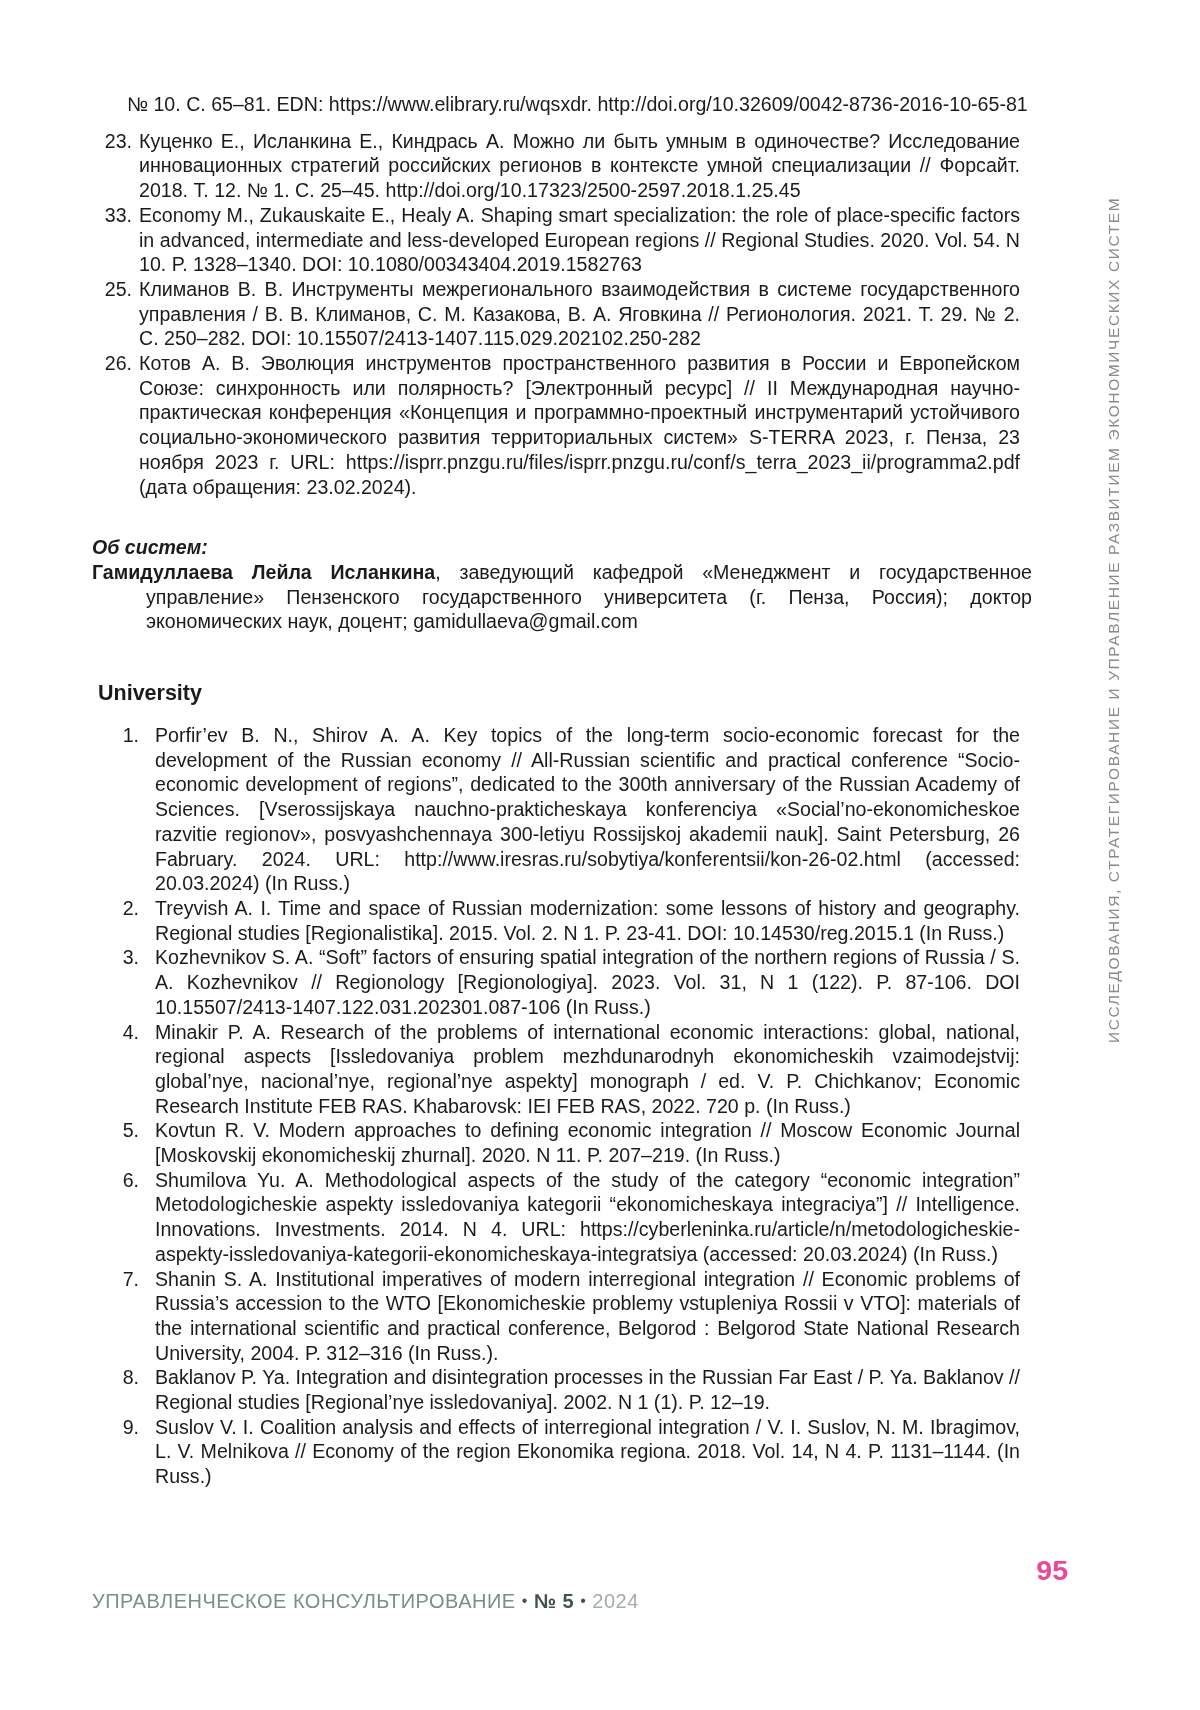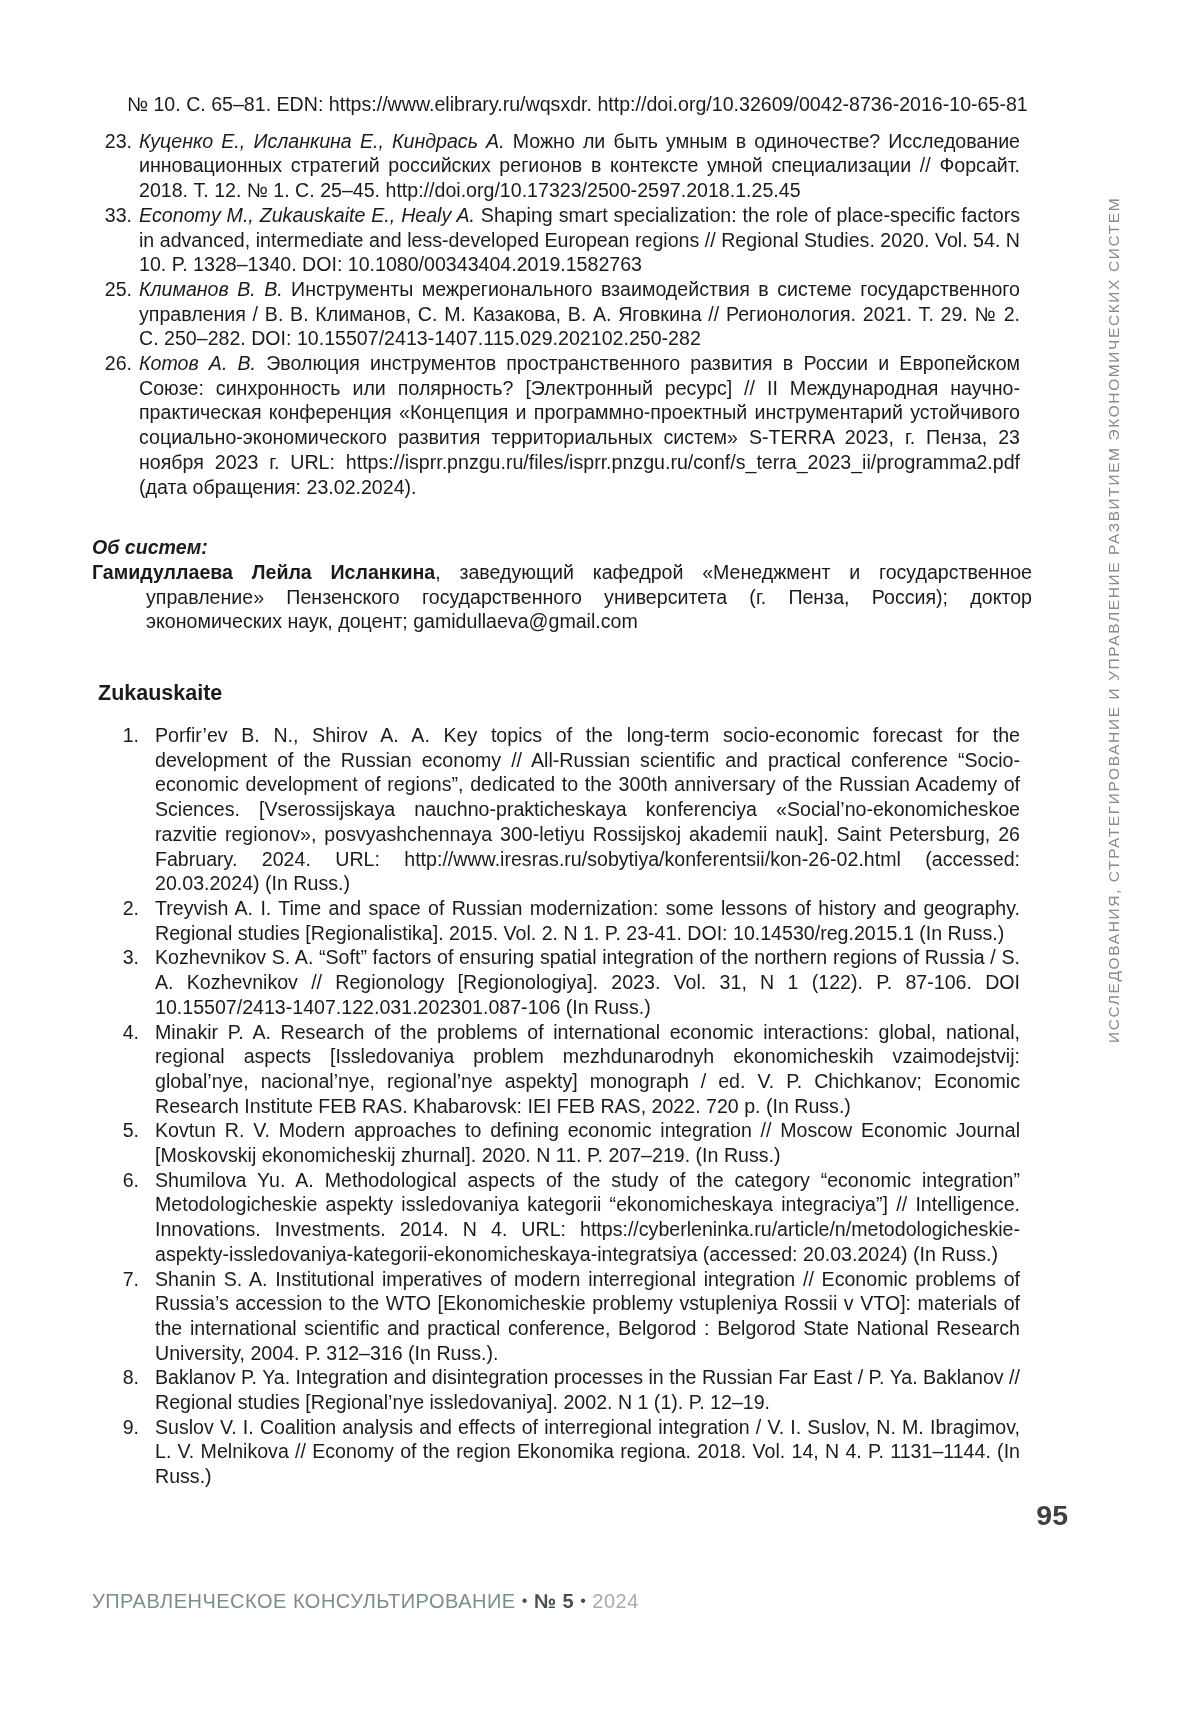--- a/index.html
+++ b/index.html
@@ -46,21 +46,21 @@
     text-align: right;
   }
   ol.en-list li { padding-left: 51px; }
   ol.en-list li .num {
     position: absolute;
     left: 0;
     top: 0;
     width: 35px;
     text-align: right;
   }
-  .authors-italic { font-style: italic; }
+  .authors-italic { }
   .about-heading {
     margin: 36px 0 0 0;
     font-weight: bold;
     font-style: italic;
     text-align: left;
   }
   .about-entry {
     margin: 0;
     padding-left: 54px;
     text-indent: -54px;
@@ -103,25 +103,25 @@
     vertical-align: 2px;
     padding: 0 6px;
   }
   .footer-line .issue {
     color: #43524f;
     font-weight: bold;
   }
   .footer-line .year { color: #a2acac; }
   .page-number {
     position: absolute;
-    top: 1499px;
+    top: 1554px;
     right: 132px;
     font-size: 28.5px;
     font-weight: bold;
-    color: #404040;
+    color: #ec4899;
   }
 </style>
 </head>
 <body>
 
 <div class="content">
 
   <p class="cont-para">№ 10. С. 65–81. EDN: https://www.elibrary.ru/wqsxdr. http://doi.org/10.32609/0042-8736-2016-10-65-81</p>
 
   <ol class="ref-list ru-list">
@@ -144,21 +144,21 @@
       <span class="num">26.</span>
       <span class="authors-italic">Котов А. В.</span>
       <span>Эволюция инструментов пространственного развития в России и Европейском Союзе: синхронность или полярность? [Электронный ресурс] // II Международная научно-практическая конференция «Концепция и программно-проектный инструментарий устойчивого социально-экономического развития территориальных систем» S-TERRA 2023, г. Пенза, 23 ноября 2023 г. URL: https://isprr.pnzgu.ru/files/isprr.pnzgu.ru/conf/s_terra_2023_ii/programma2.pdf (дата обращения: 23.02.2024).</span>
     </li>
   </ol>
 
   <p class="about-heading">Об систем:</p>
 
   <p class="about-entry"><span class="about-name">Гамидуллаева Лейла Исланкина</span><span>, заведующий кафедрой «Менеджмент и государственное управление» Пензенского государственного университета (г. Пенза, Россия); доктор экономических наук, доцент; gamidullaeva@gmail.com</span></p>
 
-  <h2 class="refs-heading">Zukauskaite</h2>
+  <h2 class="refs-heading">University</h2>
 
   <ol class="ref-list en-list">
     <li>
       <span class="num">1.</span>
       <span>Porfir’ev B. N., Shirov A. A. Key topics of the long-term socio-economic forecast for the development of the Russian economy // All-Russian scientific and practical conference “Socio-economic development of regions”, dedicated to the 300th anniversary of the Russian Academy of Sciences. [Vserossijskaya nauchno-prakticheskaya konferenciya «Social’no-ekonomicheskoe razvitie regionov», posvyashchennaya 300-letiyu Rossijskoj akademii nauk]. Saint Petersburg, 26 Fabruary. 2024. URL: http://www.iresras.ru/sobytiya/konferentsii/kon-26-02.html (accessed: 20.03.2024) (In Russ.)</span>
     </li>
     <li>
       <span class="num">2.</span>
       <span>Treyvish A. I. Time and space of Russian modernization: some lessons of history and geography. Regional studies [Regionalistika]. 2015. Vol. 2. N 1. P. 23-41. DOI: 10.14530/reg.2015.1 (In Russ.)</span>
     </li>

